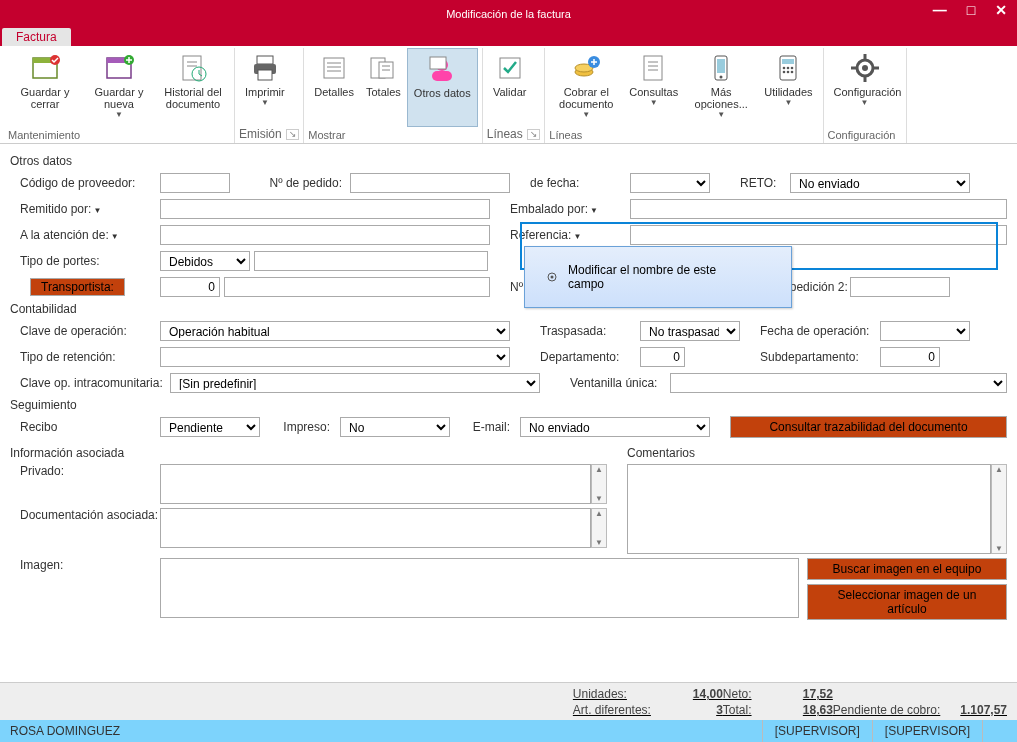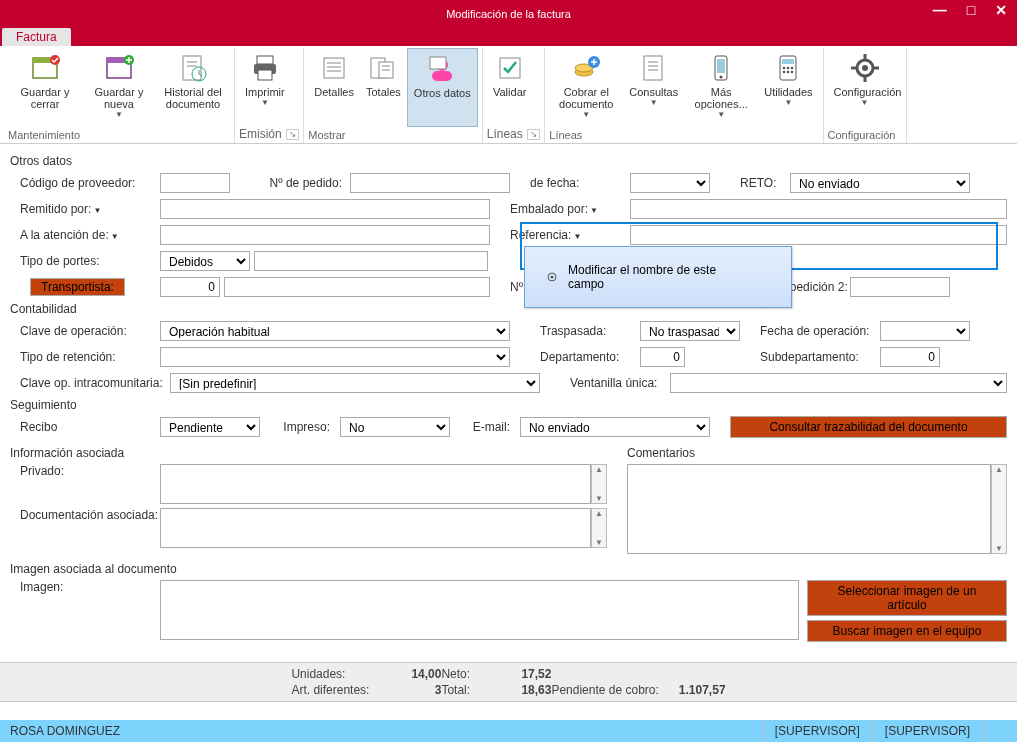--- a/index.html
+++ b/index.html
@@ -42,21 +42,21 @@
 .btn { border: 1px solid #aaa; background: #c2410c; font-size: 12px; padding: 3px 12px; cursor: pointer; }
 
 
 .ctxwrap { position: relative; }
 .ctxhighlight { position: absolute; border: 2px solid #0a84d8; background: transparent; pointer-events: none; }
 .ctxmenu { position: absolute; background: linear-gradient(#e4eefc,#cde0fb); border: 1px solid #6aa1d8; padding: 14px; box-shadow: 1px 1px 2px rgba(0,0,0,.2); }
 .ctxmenu .item { display: flex; align-items: center; padding: 2px 32px 2px 4px; font-size: 12px; cursor: pointer; }
 .ctxmenu .item .icon { width: 18px; height: 16px; margin-right: 8px; display: flex; align-items: center; justify-content: center; }
 
 
-.totals { position: absolute; bottom: 40px; left: 0; right: 0; background: #eee; border-top: 1px solid #ccc; border-bottom: 1px solid #ccc; padding: 4px 10px; display: flex; justify-content: center; }
+.totals { position: absolute; bottom: 20px; left: 0; right: 0; background: #eee; border-top: 1px solid #ccc; border-bottom: 1px solid #ccc; padding: 4px 10px; display: flex; justify-content: flex-end; text-decoration: underline; }
 .totals .left { display: grid; grid-template-columns: 110px 40px 50px 60px; row-gap: 2px; font-size: 12px; color: #444; }
 .totals .left .v { text-align: right; font-weight: bold; }
 .totals .right { display: flex; align-items: flex-end; gap: 20px; font-size: 12px; color: #444; }
 .totals .right .v { font-weight: bold; }
 .statusbar { position: absolute; bottom: 0; left: 0; right: 0; height: 22px; background: #7dd3fc; display: flex; align-items: center; padding: 0 10px; font-size: 12px; color: #333; }
 .statusbar .cell { border-left: 1px solid #bbb; padding: 0 12px; height: 100%; display: flex; align-items: center; }
 .statusbar .cell:first-child { border-left: none; padding-left: 0; flex: 1; }
 
 
 .scrollhint { width: 16px; border: 1px solid #bbb; background:#f4f4f4; display:flex; flex-direction:column; justify-content:space-between; align-items:center; }
@@ -413,27 +413,26 @@
       <div class="row" style="align-items:flex-start">
         <textarea class="txtarea" style="flex: 1 1 0%; height: 90px;"></textarea>
         <div class="scrollhint" style="height:90px">
             <span>▲</span>
             <span>▼</span>
           </div>
       </div>
     </div>
   </div>
 
-  <div class="section-title">Imagen asociada al documento</div>
   <div class="row" style="align-items:flex-start">
     <span class="lbl">Imagen:</span>
     <div style="flex:1;height:60px;border:1px solid #aaa;background:#fff"></div>
     <div style="width:200px;margin-left:8px;display:flex;flex-direction:column;gap:4px">
+      <button class="btn">Buscar imagen en el equipo</button>
       <button class="btn">Seleccionar imagen de un artículo</button>
-      <button class="btn">Buscar imagen en el equipo</button>
     </div>
   </div>
 
 </div>
 
 <div class="totals">
   <div class="left">
     <span>Unidades:</span>
     <span class="v">14,00</span>
     <span>Neto:</span>

